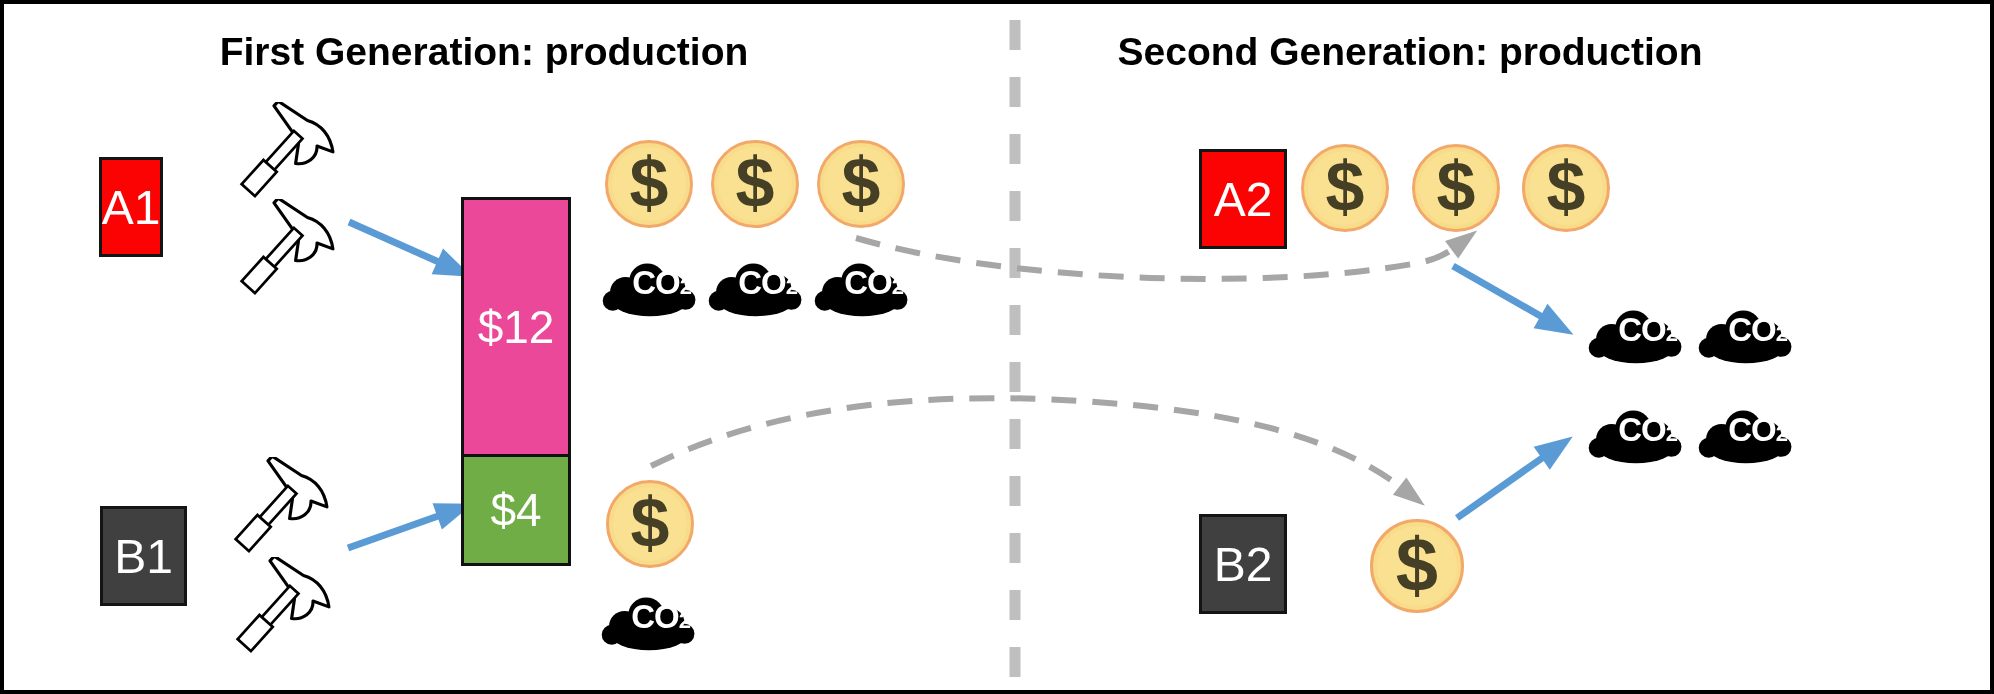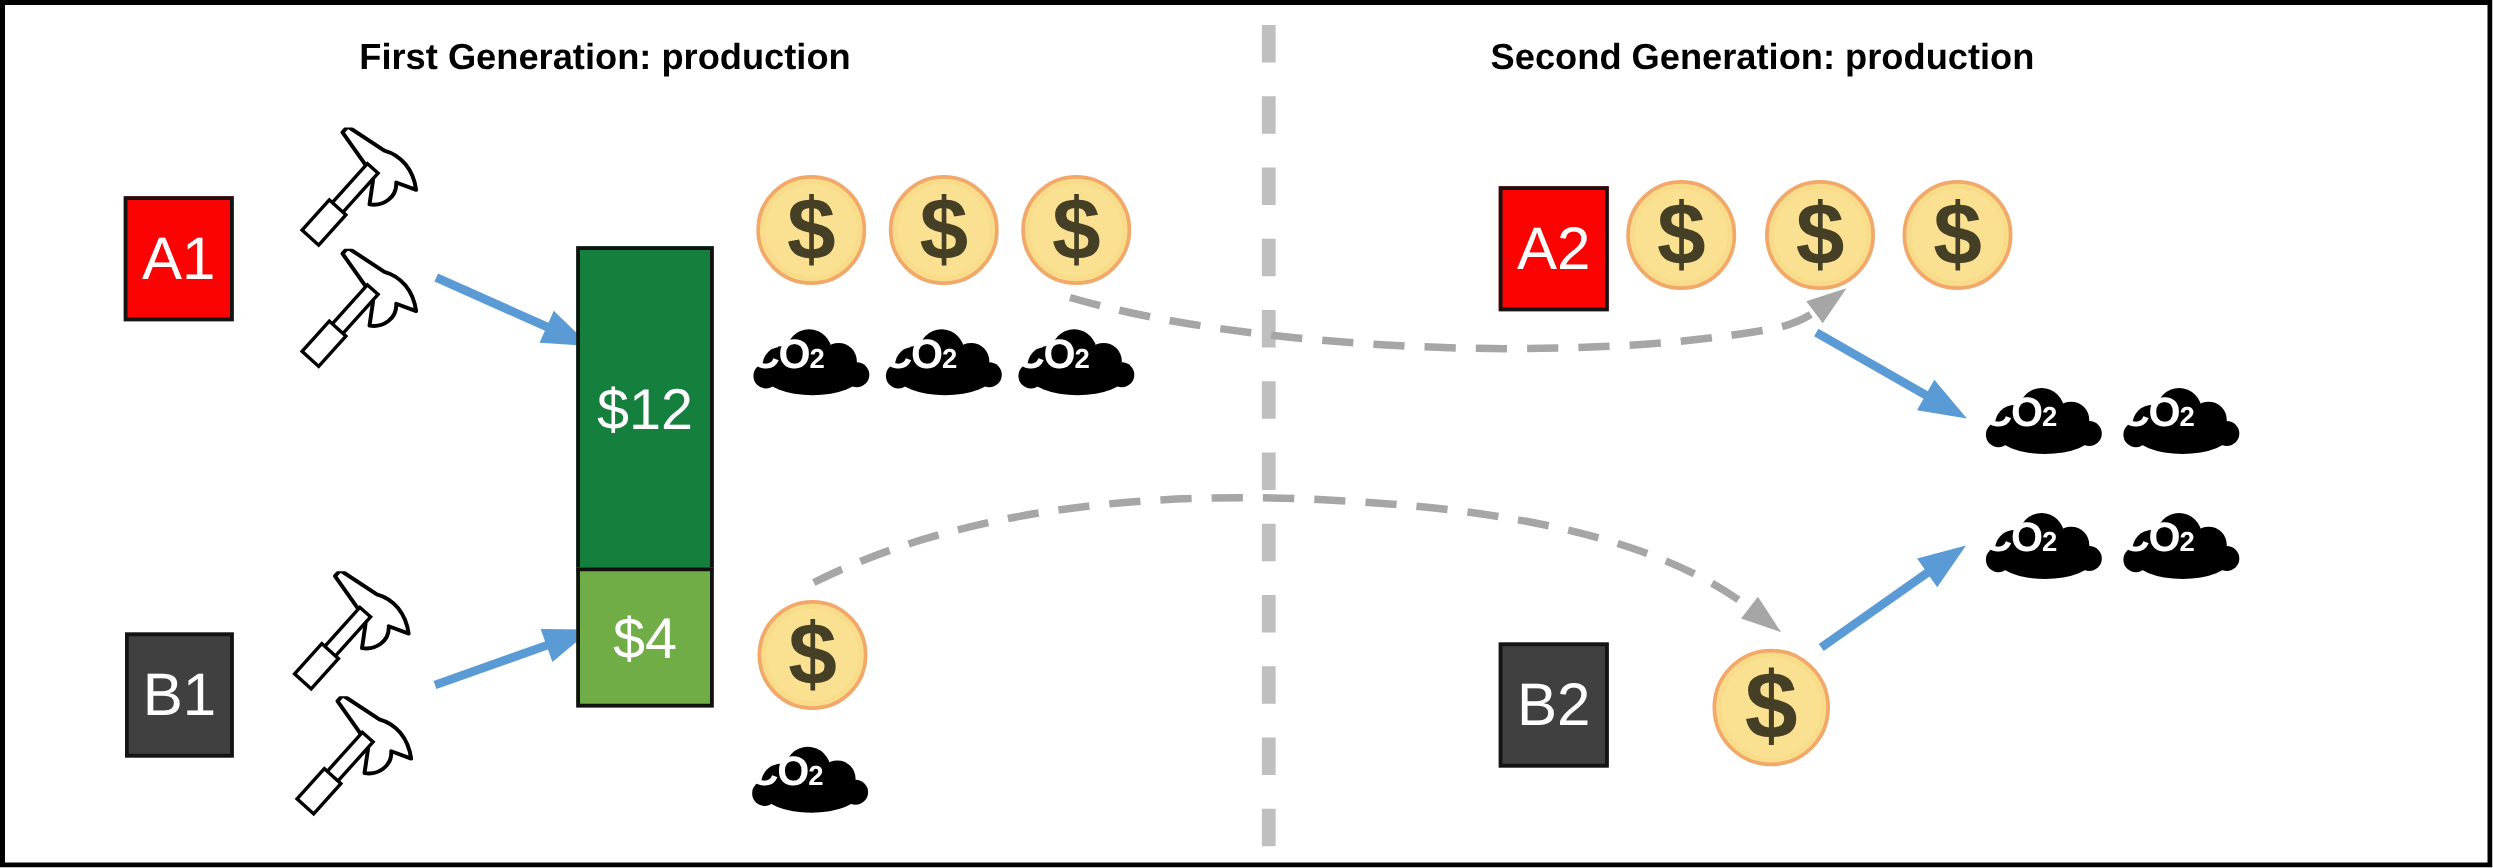--- a/index.html
+++ b/index.html
@@ -8,21 +8,21 @@
     width:1994px;height:694px;
     box-sizing:border-box;
     border:4px solid #000;
     background:#fff;
     font-family:"Liberation Sans", sans-serif;
     overflow:hidden;
   }
   .title{
     position:absolute;
     font-weight:bold;
-    font-size:29px;
+    font-size:39px;
     color:#000;
     text-align:center;
     white-space:nowrap;
   }
   .sq{
     position:absolute;
     box-sizing:border-box;
     border:3px solid #141414;
     display:flex;align-items:center;justify-content:center;
     color:#fff;
@@ -33,21 +33,21 @@
   .bar{
     position:absolute;
     left:457px;top:193px;width:110px;
   }
   .bar-seg{
     box-sizing:border-box;
     border:3px solid #111;
     display:flex;align-items:center;justify-content:center;
     color:#fff;font-size:46px;
   }
-  .bar-seg.red{background:#15803d;height:260px;}
+  .bar-seg.red{background:#ec4899;height:260px;}
   .bar-seg.green{background:#70AD47;height:112px;margin-top:-3px;}
   .coin{
     position:absolute;
     box-sizing:border-box;
     border-radius:50%;
     background:#FAE192;
     border:3px solid #F2A869;
     box-shadow:inset 0 0 0 4px #f6d47e66;
     display:flex;align-items:center;justify-content:center;
   }
@@ -55,22 +55,22 @@
     color:#453F25;
     font-weight:bold;
     font-size:70px;
     line-height:1;
     margin-top:-2px;
   }
   .coin.big .dollar{font-size:76px;}
   .cloud{position:absolute;width:100px;height:64px;}
   .cloud svg{position:absolute;left:0;top:0;width:100%;height:100%;}
   .co2label{
-    position:absolute;left:0;top:10px;width:100%;
-    text-align:left;
+    position:absolute;left:12px;top:10px;width:100%;
+    text-align:center;
     color:#fff;font-weight:bold;font-size:33px;
     letter-spacing:-1px;line-height:1;
   }
   .co2sub{font-size:22px;letter-spacing:0;}
   .hammer{position:absolute;width:105px;height:105px;}
   .overlay{position:absolute;left:0;top:0;width:1994px;height:694px;pointer-events:none;}
 </style>
 </head>
 <body>
 
@@ -94,21 +94,21 @@
     <path d="M852,234 C995,276 1255,288 1414,259 C1430,256 1442,250 1450,244" fill="none" stroke="#A6A6A6" stroke-width="6" stroke-dasharray="25 16" marker-end="url(#mGray)"></path>
     <path d="M647,462 C775,398 935,388 1075,397 C1235,406 1336,436 1398,484" fill="none" stroke="#A6A6A6" stroke-width="6" stroke-dasharray="25 16" marker-end="url(#mGray)"></path>
 
     <line x1="1449" y1="262" x2="1540" y2="314" stroke="#5B9BD5" stroke-width="7" marker-end="url(#mBlue)"></line>
     <line x1="1453" y1="514" x2="1541" y2="452" stroke="#5B9BD5" stroke-width="7" marker-end="url(#mBlue)"></line>
   </svg>
 
   <div class="title" style="left:0px;top:26px;width:960px;">First Generation: production</div>
   <div class="title" style="left:1006px;top:26px;width:800px;">Second Generation: production</div>
 
-  <div class="sq red" style="left:95px;top:153px;width:88px;height:100px;">
+  <div class="sq red" style="left:95px;top:153px;width:64px;height:100px;">
     <span>A1</span>
   </div>
   <div class="sq green" style="left:96px;top:502px;width:87px;height:100px;">
     <span>B1</span>
   </div>
   <div class="sq red" style="left:1195px;top:145px;width:88px;height:100px;">
     <span>A2</span>
   </div>
   <div class="sq green" style="left:1195px;top:510px;width:88px;height:100px;">
     <span>B2</span>

